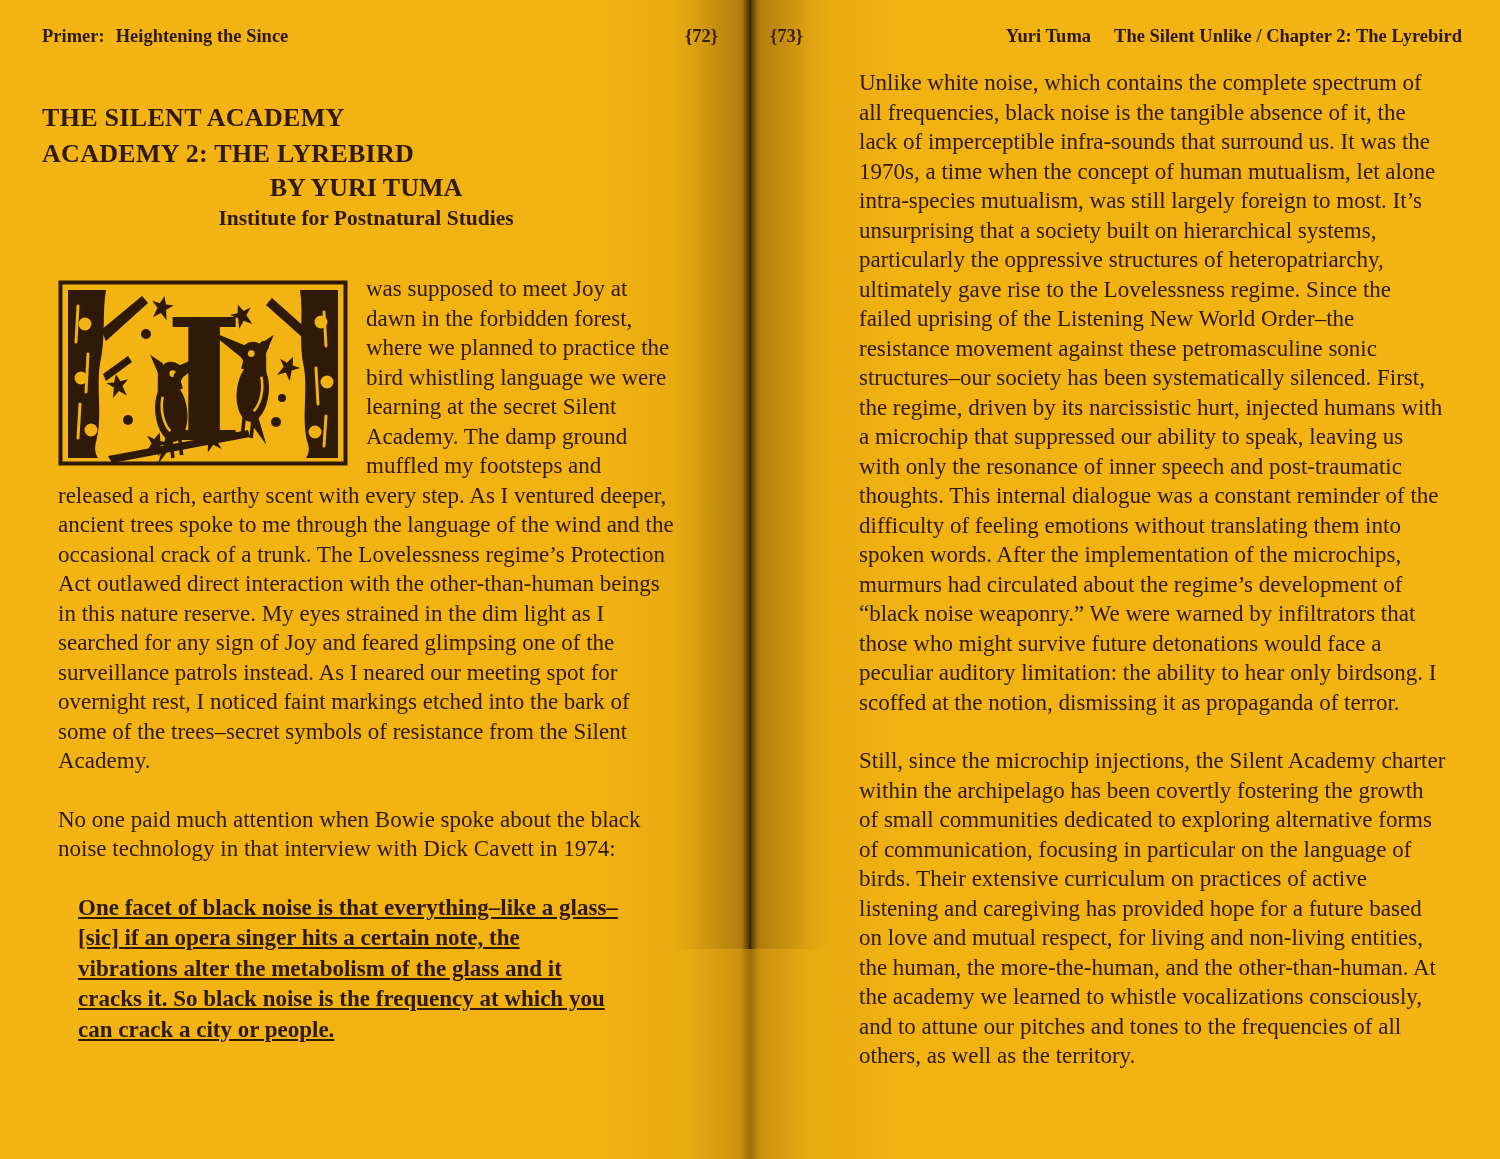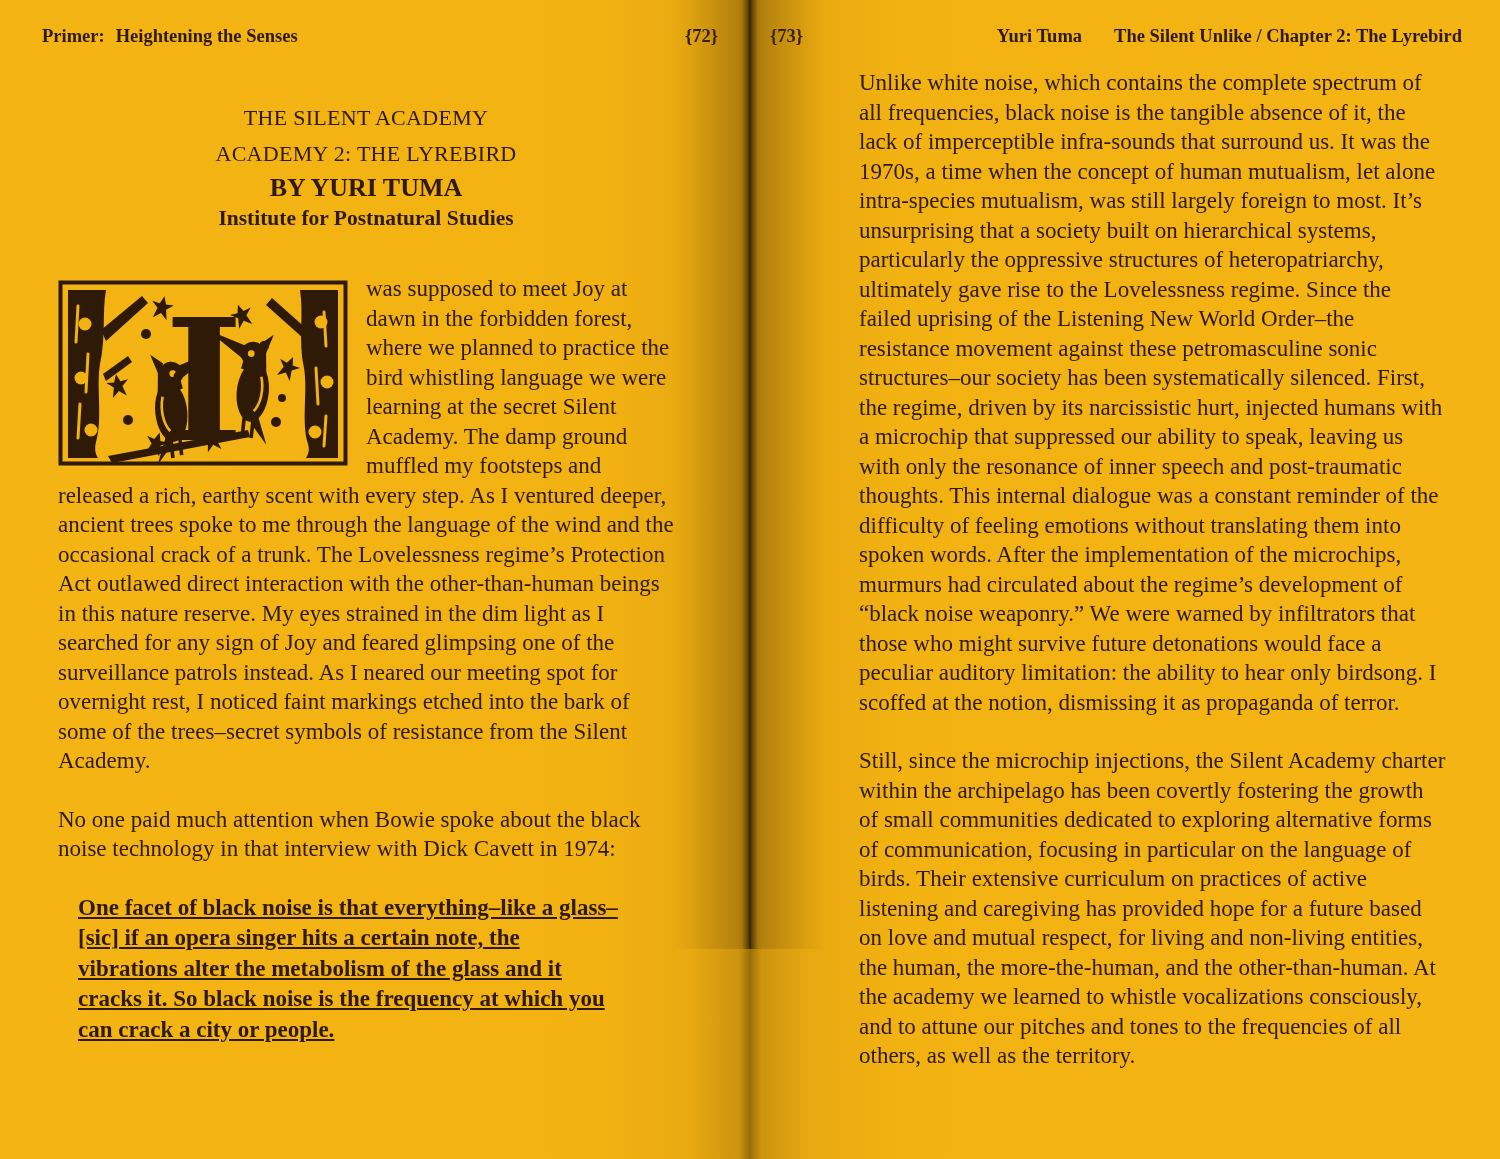--- a/index.html
+++ b/index.html
@@ -28,25 +28,25 @@
   }
   .gutter .fold-line{
     position:absolute;left:77px;top:0;width:2px;height:100%;
     background:#3a2903;
   }
   .running-header{
     display:flex;justify-content:space-between;align-items:baseline;
     font-size:18.5px;font-weight:bold;line-height:24px;
   }
   .rh-group{display:inline-flex;gap:11px;}
-  .rh-group.tight{gap:32px;}
+  .rh-group.tight{gap:23px;}
   .content-left{margin-right:28px;}
   .title-block{
-    margin-top:52px;text-align:center;
-    font-weight:normal;font-size:22px;line-height:36px;letter-spacing:0.3px;
+    margin-top:52px;text-align:left;
+    font-weight:bold;font-size:26px;line-height:36px;letter-spacing:0.3px;
   }
   .byline-block{text-align:center;font-weight:bold;}
   .byline-line{font-size:26px;line-height:32px;}
   .affil-line{font-size:21.5px;line-height:28px;text-align:center;}
   .body-text{
     font-size:23px;line-height:29.5px;
   }
   .page-left .body-text{margin-top:42px;}
   .page-right .body-text{margin-left:73px;margin-top:20px;}
   .body-text p{margin:16px;}
@@ -63,21 +63,21 @@
 </style>
 </head>
 <body>
 
 <div class="spread">
 
   <div class="page page-left">
     <div class="running-header">
       <span class="rh-group">
         <span>Primer:</span>
-        <span>Heightening the Senses</span>
+        <span>Heightening the Since</span>
       </span>
       <span>{72}</span>
     </div>
 
     <div class="content-left">
       <div class="title-block">
         <div>THE SILENT ACADEMY</div>
         <div>ACADEMY 2: THE LYREBIRD</div>
       </div>
 

